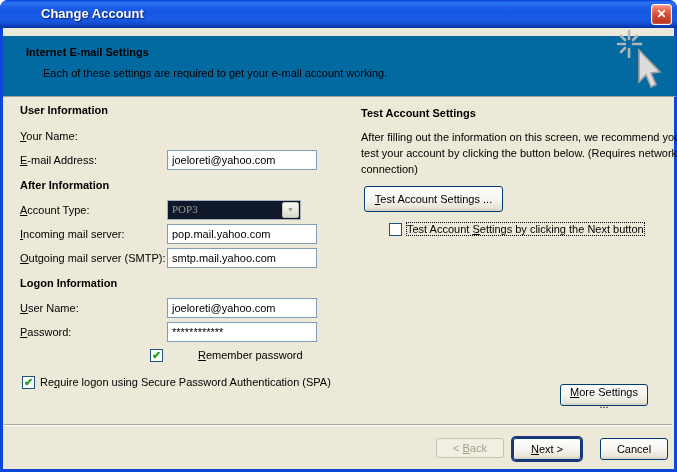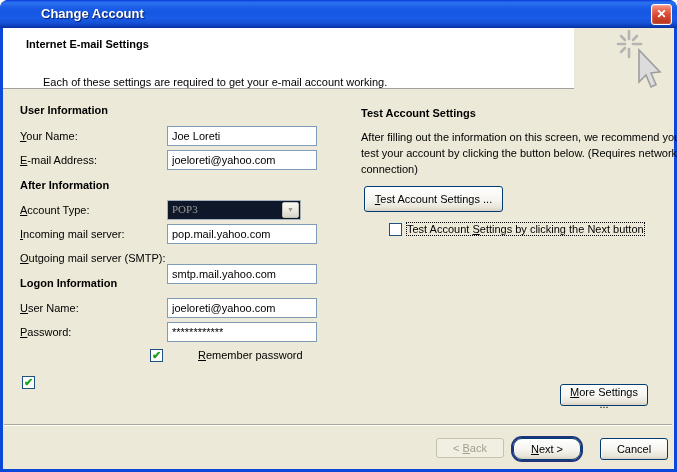--- a/index.html
+++ b/index.html
@@ -27,25 +27,25 @@
     color:#fff;font-weight:bold;font-size:12px;line-height:19px;text-align:center;
     box-shadow:inset 0 0 2px rgba(255,255,255,.6);cursor:default;
   }
   
   .content{
     position:absolute;left:3px;top:28px;width:671px;height:441px;
     background:#ECE9D8;
   }
   
   .header{
-    position:absolute;left:0;top:0;width:571px;height:60px;
-    background:#ffffff;border-bottom:1px solid #A0A0A0;
+    position:absolute;left:0;top:8px;width:673px;height:60px;
+    background:#0369a1;border-bottom:1px solid #A0A0A0;
   }
   .header-title{position:absolute;left:23px;top:10px;font-weight:bold;}
-  .header-subtitle{position:absolute;left:40px;top:31px;margin-top:17px;}
+  .header-subtitle{position:absolute;left:40px;top:31px;}
   .cursor-art{position:absolute;left:612px;top:2px;z-index:5;}
   
   .group-heading{position:absolute;font-weight:bold;}
   .lbl{position:absolute;white-space:nowrap;}
   
   .txt{
     position:absolute;width:150px;height:20px;box-sizing:border-box;
     border:1px solid #7F9DB9;background:#fff;
     font-family:"Liberation Sans",sans-serif;font-size:11px;padding:1px 4px;margin:0;
   }
@@ -70,21 +70,21 @@
   .focus-dotted{outline:1px dotted #000;outline-offset:0px;}
   
   .xp-btn{
     position:absolute;box-sizing:border-box;
     border:1px solid #003C74;border-radius:3px;
     background:linear-gradient(180deg,#FFFFFF 0%,#F5F4EF 55%,#E8E5D8 85%,#D8D0C2 100%);
     font-family:"Liberation Sans",sans-serif;font-size:11px;color:#000;
     text-align:center;cursor:default;
     box-shadow:inset 1px 1px 0 rgba(255,255,255,.9);
   }
-  .xp-btn.default{box-shadow:0 0 0 2px #21357E, inset 1px 1px 0 rgba(255,255,255,.9);border-radius:9px;}
+  .xp-btn.default{box-shadow:0 0 0 2px #21357E, inset 1px 1px 0 rgba(255,255,255,.9);}
   .xp-btn.disabled{
     border:1px solid #C5C2B3;background:#F1EFE2;color:#A0A08C;box-shadow:none;
   }
   u{text-decoration:underline;}
   
   .divider{
     position:absolute;left:1px;top:396px;width:668px;height:2px;
     border-top:1px solid #ACA899;border-bottom:1px solid #FFFFFF;box-sizing:content-box;height:0;
   }
 </style>
@@ -114,51 +114,51 @@
         <line x1="6" y1="6" x2="10" y2="10"></line>
         <line x1="22" y1="6" x2="18" y2="10"></line>
         <line x1="6" y1="22" x2="10" y2="18"></line>
       </g>
       <polygon points="24,20 24,52 31,45 36,57 41,54.5 36,43 45,42" fill="#DCDCDC" stroke="#9E9E9E" stroke-width="1.6"></polygon>
     </svg>
 
     <div class="group-heading" style="left:17px;top:76px;">User Information</div>
 
     <div class="lbl" style="left:17px;top:102px;"><u>Y</u>our Name:</div>
-    <input class="txt" style="left: 164px; top: 98px;" type="text" value="Joe Loreti">
 
     <div class="lbl" style="left:17px;top:126px;"><u>E</u>-mail Address:</div>
     <input class="txt" style="left: 164px; top: 122px;" type="text" value="joeloreti@yahoo.com">
 
     <div class="group-heading" style="left:17px;top:151px;">After Information</div>
 
     <div class="lbl" style="left:17px;top:176px;"><u>A</u>ccount Type:</div>
     <div class="combo">
       <span class="combo-value">POP3</span>
       <span class="combo-arrow">▼</span>
     </div>
 
     <div class="lbl" style="left:17px;top:200px;"><u>I</u>ncoming mail server:</div>
     <input class="txt" style="left: 164px; top: 196px;" type="text" value="pop.mail.yahoo.com">
 
     <div class="lbl" style="left:17px;top:224px;"><u>O</u>utgoing mail server (SMTP):</div>
-    <input class="txt" style="left: 164px; top: 236px;" type="text" value="smtp.mail.yahoo.com">
+    <input class="txt" style="left: 164px; top: 220px;" type="text" value="smtp.mail.yahoo.com">
 
     <div class="group-heading" style="left:17px;top:249px;">Logon Information</div>
 
     <div class="lbl" style="left:17px;top:274px;"><u>U</u>ser Name:</div>
     <input class="txt" style="left: 164px; top: 270px;" type="text" value="joeloreti@yahoo.com">
 
     <div class="lbl" style="left:17px;top:298px;"><u>P</u>assword:</div>
     <input class="txt" style="left: 164px; top: 294px;" type="text" value="************">
 
     <div class="cb" style="left:147px;top:321px;">✔</div>
     <div class="cb-label" style="left:165px;top:321px;padding-left:30px;"><u>R</u>emember password</div>
 
     <div class="cb" style="left:19px;top:348px;">✔</div>
+    <div class="cb-label" style="left:37px;top:348px;">Re<u>q</u>uire logon using Secure Password Authentication (SPA)</div>
 
     <div class="group-heading" style="left:358px;top:79px;">Test Account Settings</div>
 
     <div class="lbl" style="left:358px;top:101px;width:322px;white-space:normal;line-height:16px;">After filling out the information on this screen, we recommend you test your account by clicking the button below. (Requires network connection)</div>
 
     <button class="xp-btn" style="left:361px;top:158px;width:139px;height:26px;"><u>T</u>est Account Settings ...</button>
 
     <div class="cb" style="left:386px;top:195px;"></div>
     <div class="cb-label focus-dotted" style="left:404px;top:195px;">Test Account <u>S</u>ettings by clicking the Next button</div>
 

